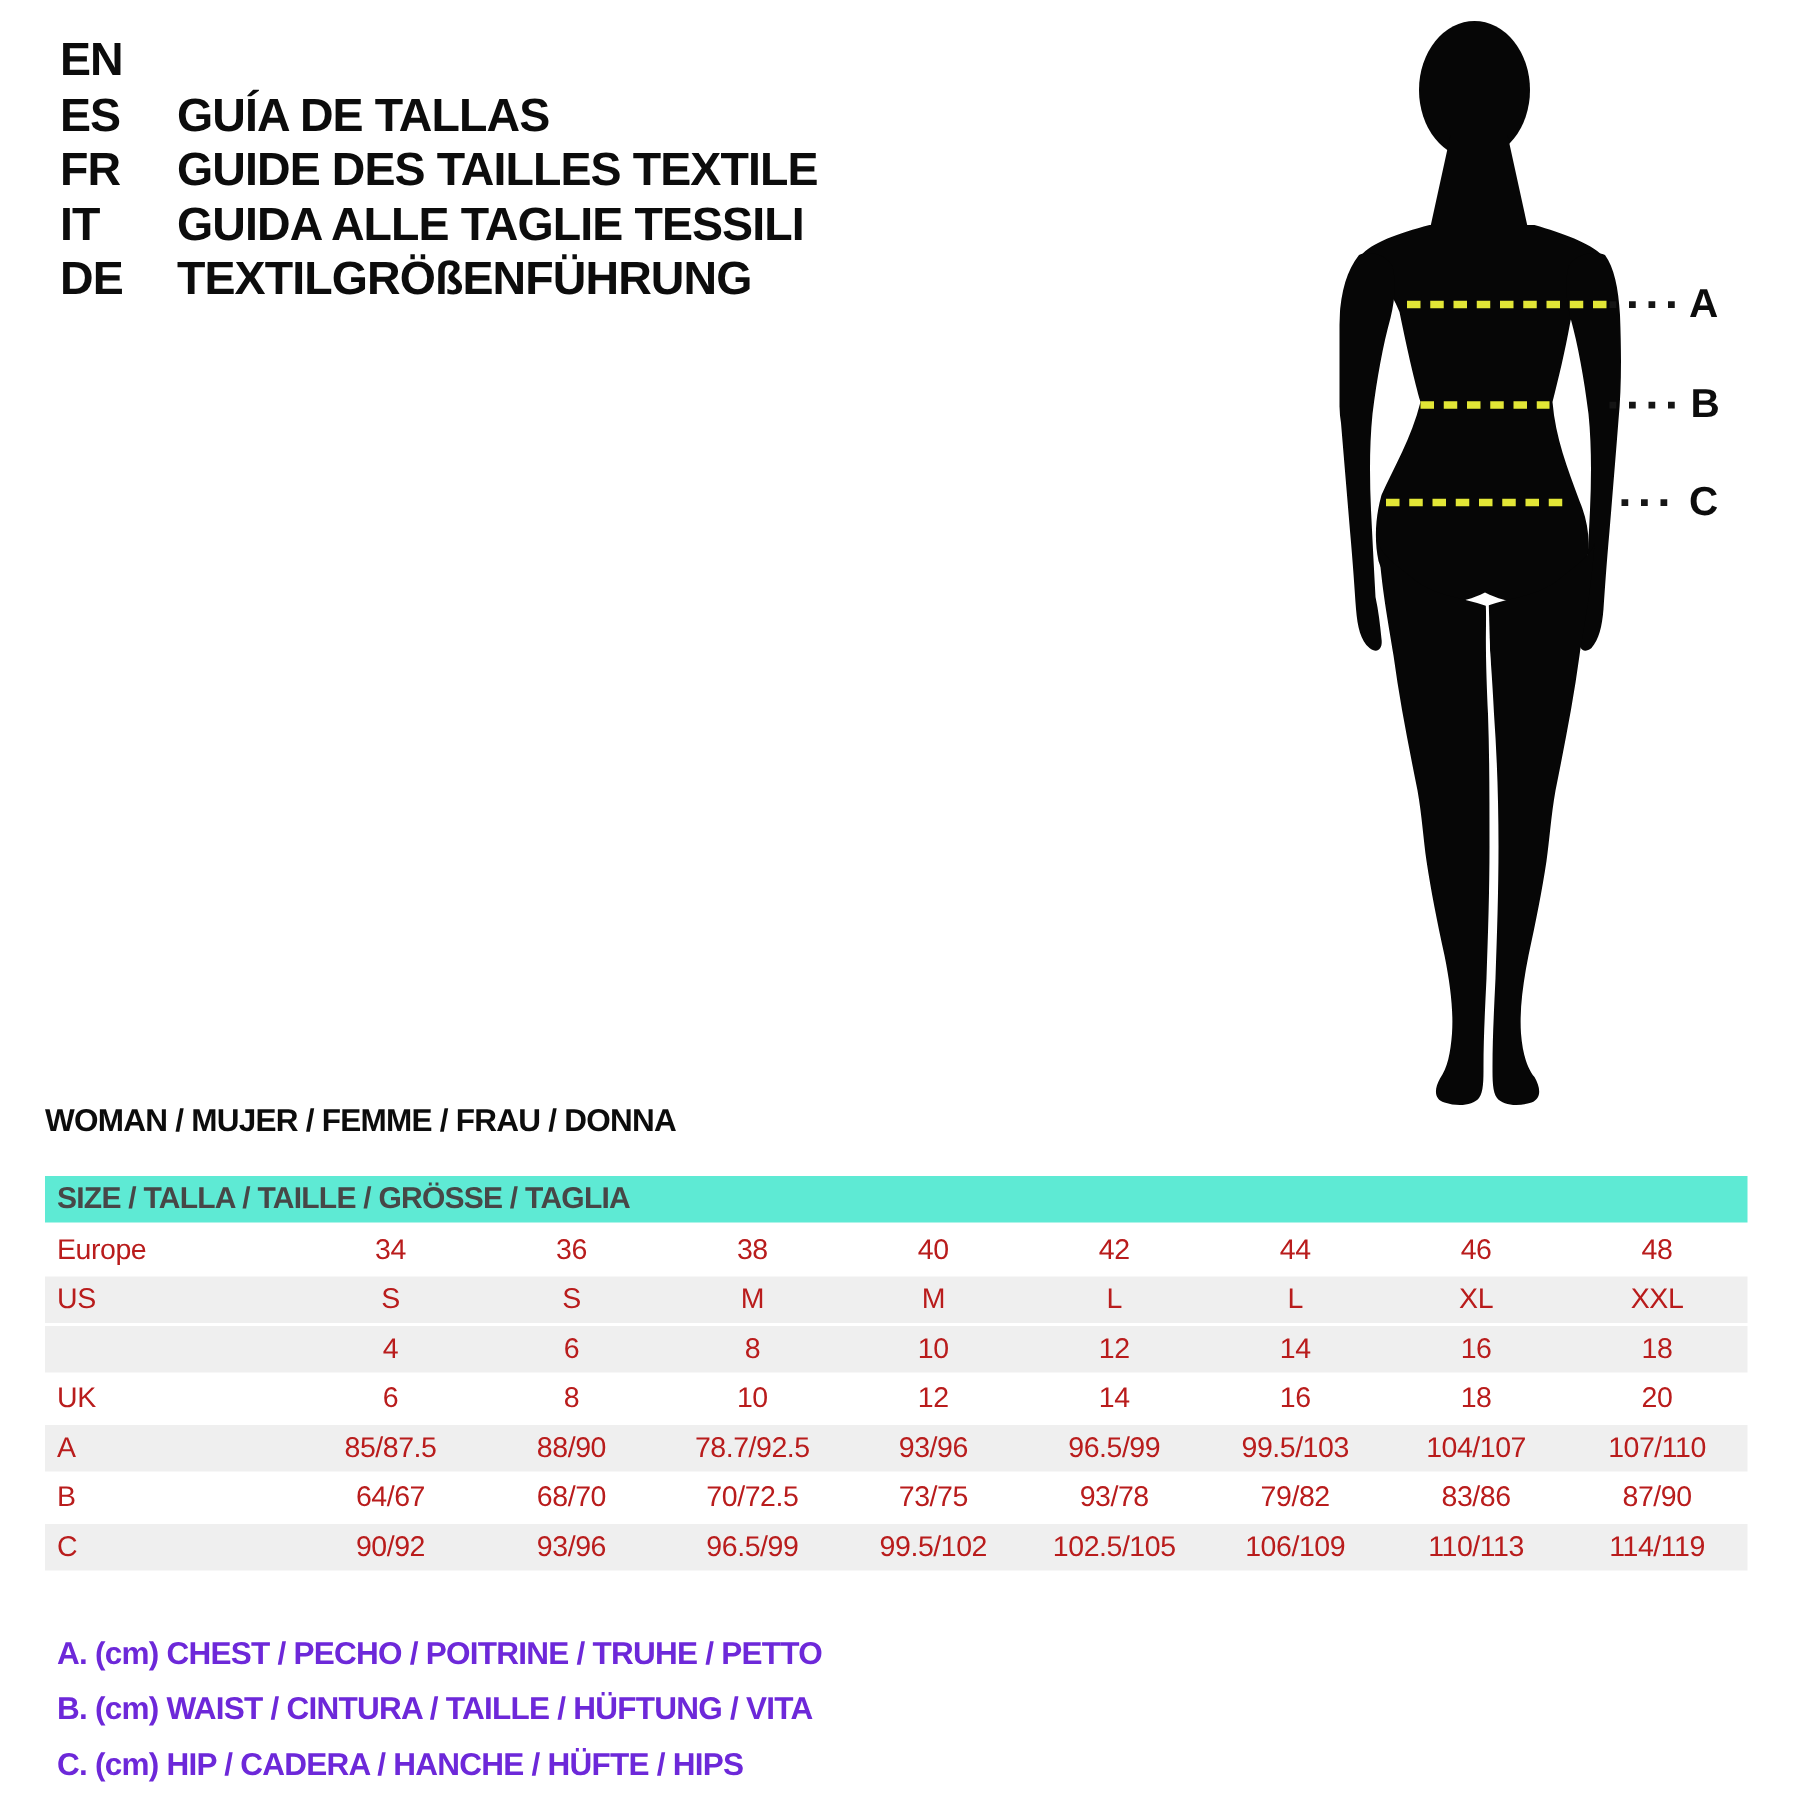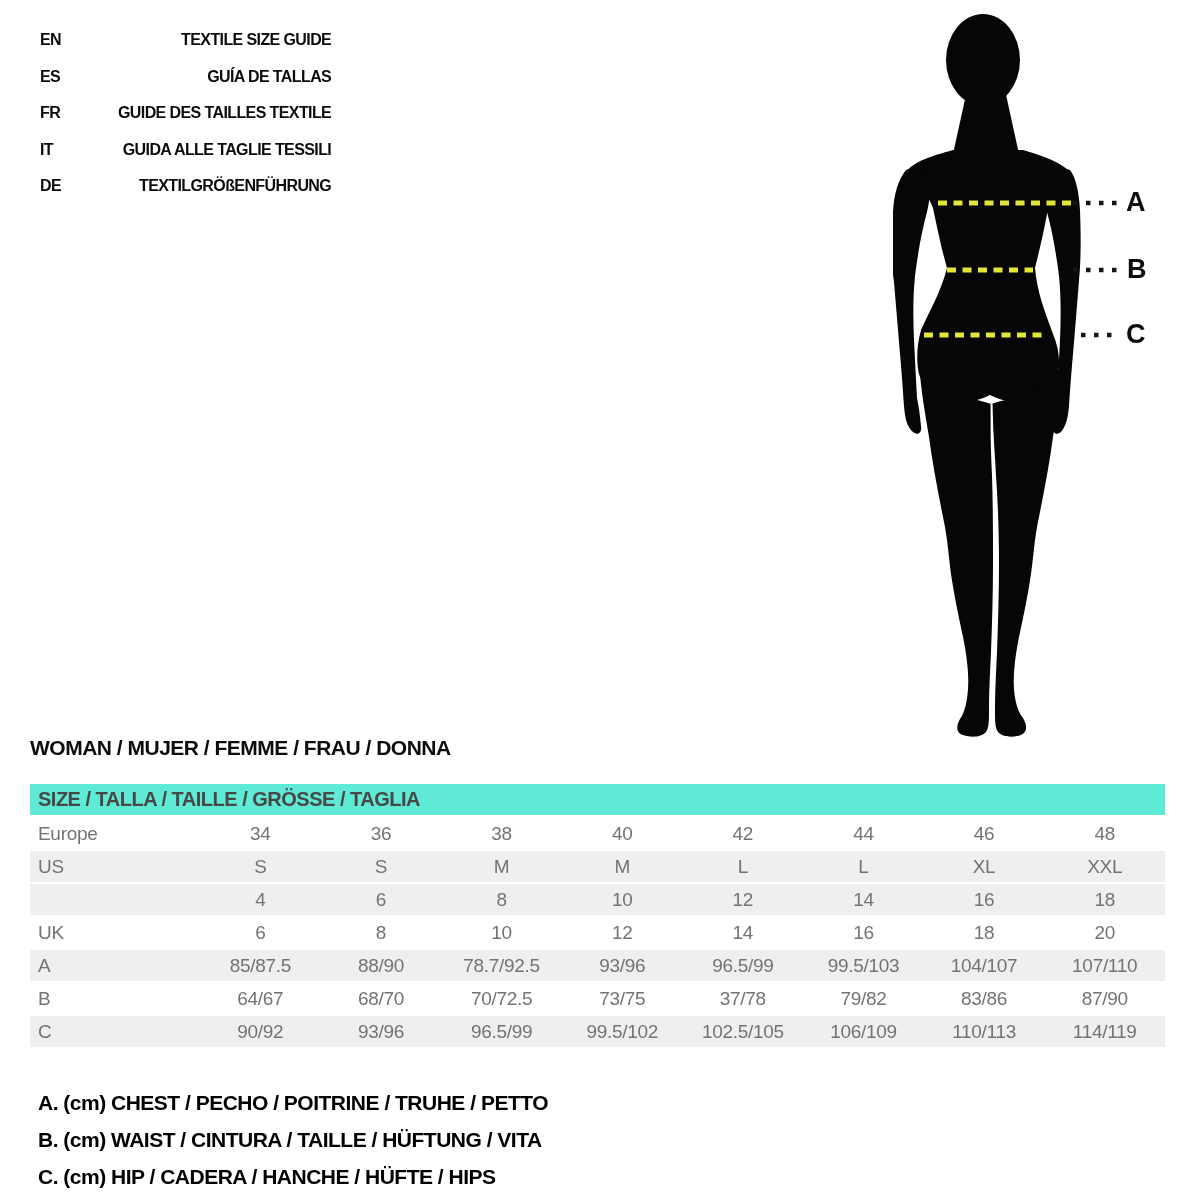--- a/index.html
+++ b/index.html
@@ -4,55 +4,54 @@
 <style>
   html,body{margin:0;padding:0;}
   body{
     width:1200px;height:1200px;position:relative;background:#ffffff;
     font-family:"Liberation Sans","DejaVu Sans",sans-serif;color:#111;
     overflow:hidden;
   }
   
   .lang-block{position:absolute;left:40px;top:22px;}
   .lang-row{display:flex;height:36.5px;align-items:center;
-    font-weight:700;font-size:16px;letter-spacing:-0.6px;color:#0c0c0c;justify-content:space-between;}
+    font-weight:700;font-size:31px;letter-spacing:-0.6px;color:#0c0c0c;}
   .lang-code{width:78px;}
   
   .figure{position:absolute;left:893px;top:12px;width:260px;height:726px;}
   .figure svg{position:absolute;left:0;top:0;}
   .marker{position:absolute;font-weight:700;font-size:27px;color:#0c0c0c;}
   .marker-a{left:233px;top:175px;}
   .marker-b{left:234px;top:242px;}
   .marker-c{left:233px;top:307px;}
   
   .section-title{position:absolute;left:30px;top:736px;
     font-weight:700;font-size:21px;letter-spacing:-0.5px;color:#0c0c0c;}
   
   .size-table{position:absolute;left:30px;top:784px;width:1135px;}
   .table-header{height:31px;background:#5eead4;color:#474747;
     font-weight:700;font-size:20px;letter-spacing:-0.5px;
     display:flex;align-items:center;padding-left:8px;box-sizing:border-box;
     margin-bottom:3px;}
   .trow{display:flex;height:31px;margin-bottom:2px;align-items:center;
-    font-size:19px;color:#737373;letter-spacing:-0.3px;}
+    font-size:19px;color:#b91c1c;letter-spacing:-0.3px;}
   .trow.shaded{background:#efefef;}
   .cell-label{width:170px;padding-left:8px;box-sizing:border-box;}
   .cell{flex:1;text-align:center;}
   
   .legend{position:absolute;left:38px;top:1084px;}
   .legend-line{font-weight:700;font-size:21px;letter-spacing:-0.5px;
-    line-height:37px;color:#000000;}
+    line-height:37px;color:#6d28d9;}
 </style>
 </head>
 <body>
 
 <div class="lang-block" id="lang-block">
   <div class="lang-row">
     <span class="lang-code">EN</span>
-    <span class="lang-label">TEXTILE SIZE GUIDE</span>
   </div>
 
   <div class="lang-row">
     <span class="lang-code">ES</span>
     <span class="lang-label">GUÍA DE TALLAS</span>
   </div>
 
   <div class="lang-row">
     <span class="lang-code">FR</span>
     <span class="lang-label">GUIDE DES TAILLES TEXTILE</span>
@@ -238,21 +237,21 @@
         <span class="cell">104/107</span>
         <span class="cell">107/110</span>
       </div>
 
   <div class="trow">
     <span class="cell-label">B</span>
   <span class="cell">64/67</span>
         <span class="cell">68/70</span>
         <span class="cell">70/72.5</span>
         <span class="cell">73/75</span>
-        <span class="cell">37/78</span>
+        <span class="cell">93/78</span>
         <span class="cell">79/82</span>
         <span class="cell">83/86</span>
         <span class="cell">87/90</span>
       </div>
 
   <div class="trow shaded">
     <span class="cell-label">C</span>
   <span class="cell">90/92</span>
         <span class="cell">93/96</span>
         <span class="cell">96.5/99</span>

